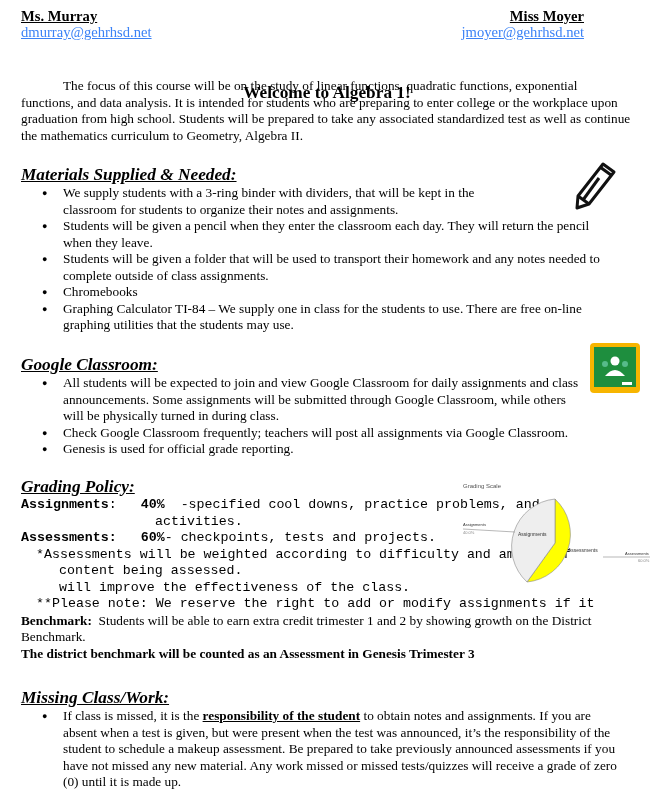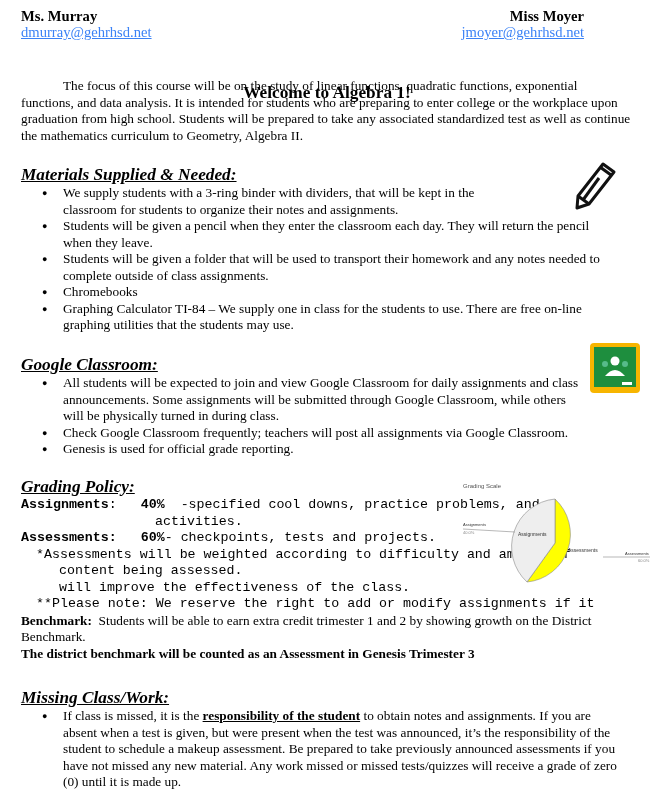--- a/index.html
+++ b/index.html
@@ -1,19 +1,19 @@
 <!DOCTYPE html>
 <html><head>
 <meta charset="utf-8">
 <style>
   html, body { margin:0; padding:0; background:#fff; }
   body { width:654px; height:810px; position:relative; overflow:hidden;
          font-family:"Liberation Serif", serif; color:#000; font-size:13.3px; line-height:16.5px; }
   .abs { position:absolute; }
-  .name { font-weight:bold; font-size:14.6px; }
+  .name { font-weight:bold; font-size:14.6px;text-decoration:underline; }
   .email { color:#3b82f6; text-decoration:underline; font-size:14.6px; }
   .title { font-weight:bold; font-size:17.3px; left:0; width:654px; text-align:center; top:57px;margin-top:28px; }
   .intro { left:21px; width:610px; top:78px; }
   .intro p { margin:0; text-indent:42px; }
   h2 { margin:0; font-size:17.3px; font-style:italic; font-weight:bold; text-decoration:underline; line-height:20px; }
   ul { margin:0; padding:0; list-style:none; }
   ul li { position:relative; padding-left:42px; }
   ul li::before { content:"\25CF"; position:absolute; left:21px; top:0; font-size:9px; }
   .gp-line { white-space:nowrap;font-family:Liberation Mono, monospace; }
   b { font-weight:bold; }

